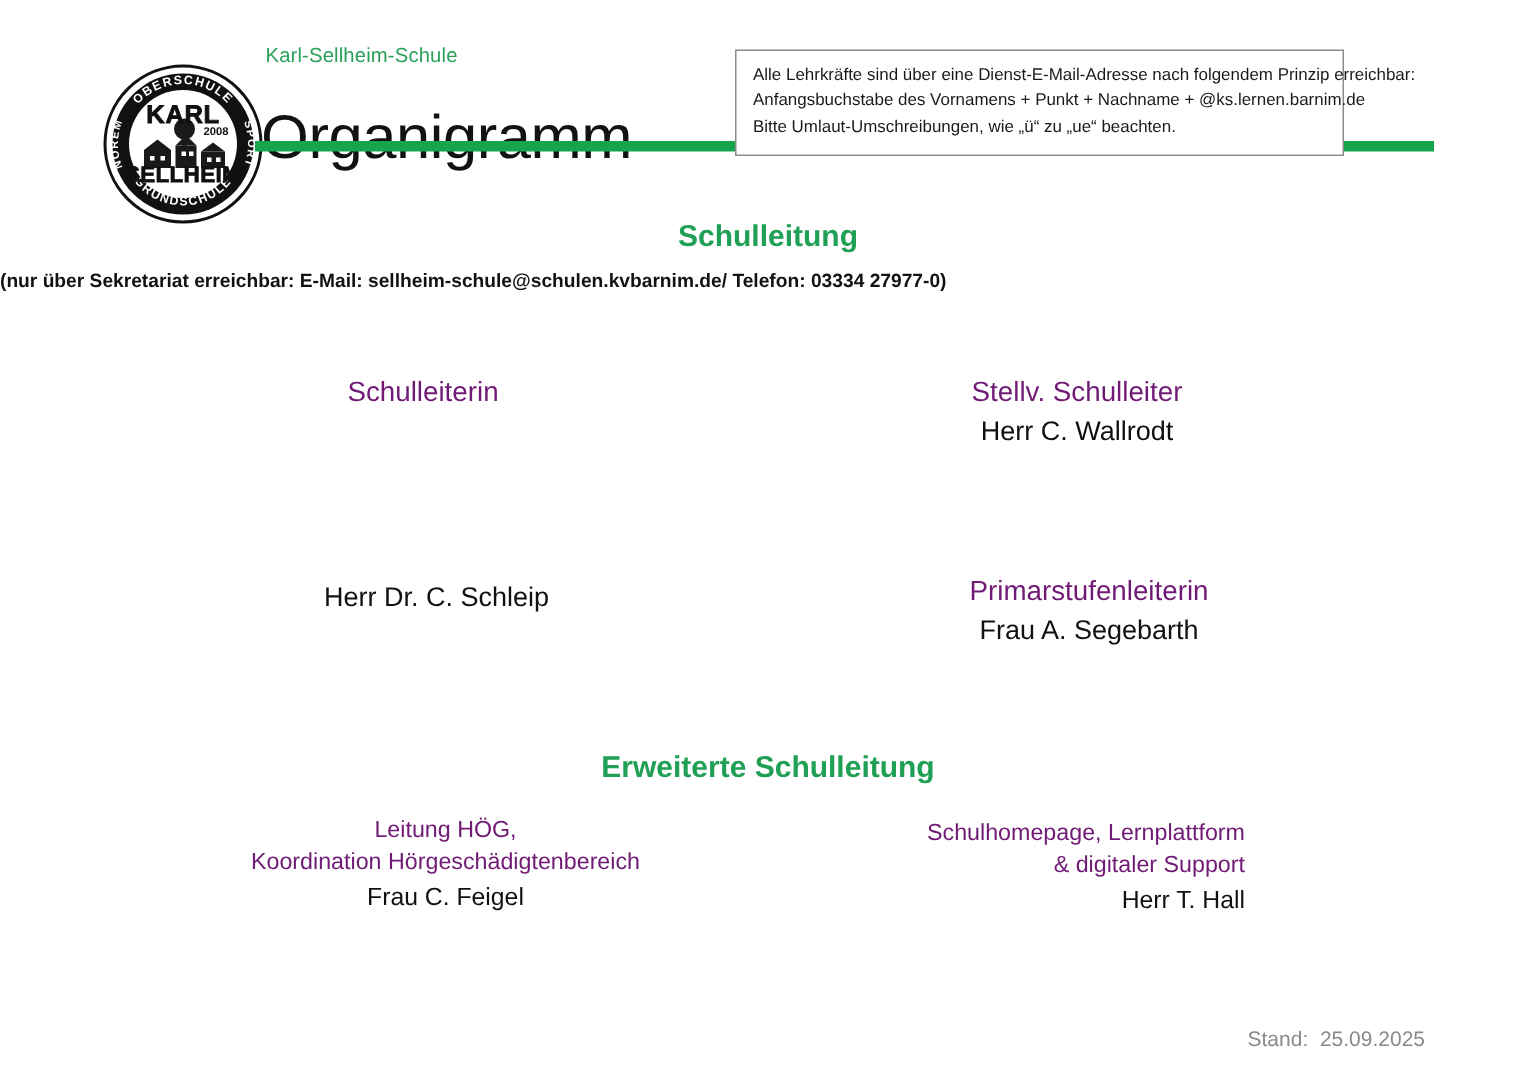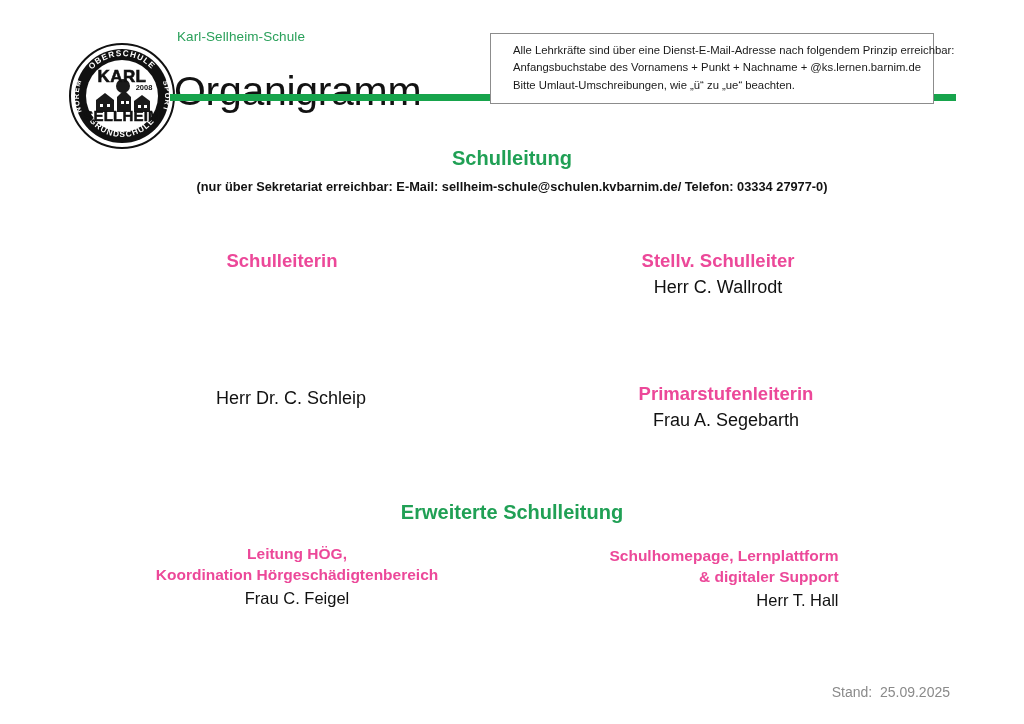--- a/index.html
+++ b/index.html
@@ -58,25 +58,25 @@
     top: 94px;
     width: 786px;
     height: 7px;
     background: #17a44c;
   }
 
   .info-box {
     position: absolute;
     left: 490px;
     top: 33px;
-    width: 444px;
+    width: 406px;
     box-sizing: border-box;
     border: 1px solid #8c8c8c;
     background: #ffffff;
-    padding: 8px 11px 9px 22px;
+    padding: 8px 11px 9px 11px;
   }
   .info-box p {
     margin: 0;
     font-size: 11.3px;
     line-height: 1.53;
     color: #1a1a1a;
     white-space: nowrap;
   }
 
   
@@ -90,38 +90,38 @@
     white-space: nowrap;
   }
   #heading-schulleitung { top: 147px; left: 0; }
   #heading-erweiterte  { top: 501px; left: 0; }
 
   .contact-line {
     position: absolute;
     top: 179px;
     left: 0;
     width: 100%;
-    text-align: center;
+    text-align: left;
     font-size: 12.8px;
     font-weight: 700;
     color: #121212;
     white-space: nowrap;
   }
 
   
   .role {
     position: absolute;
     text-align: center;
     transform: translateX(-50%);
     white-space: nowrap;
   }
   .role .role-title {
     font-size: 18.5px;
-    font-weight: 700;
-    color: #ec4899;
+    font-weight: 400;
+    color: #701a75;
     line-height: 1.17;
   }
   .role .role-person {
     font-size: 18px;
     font-weight: 400;
     color: #111111;
     line-height: 1.35;
     margin-top: 3px;
   }
 

